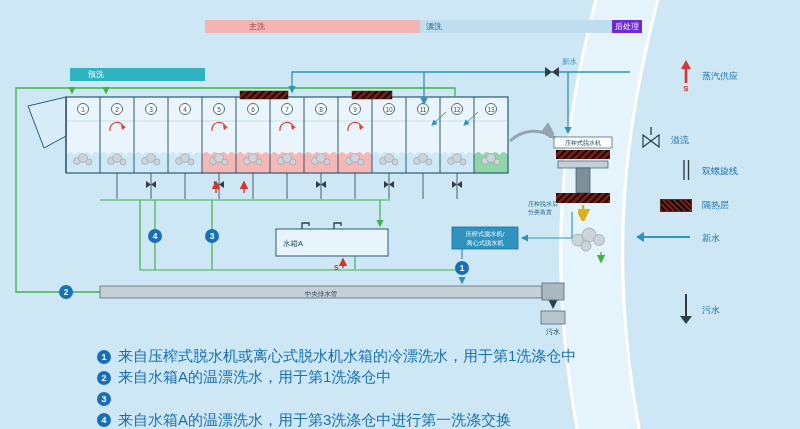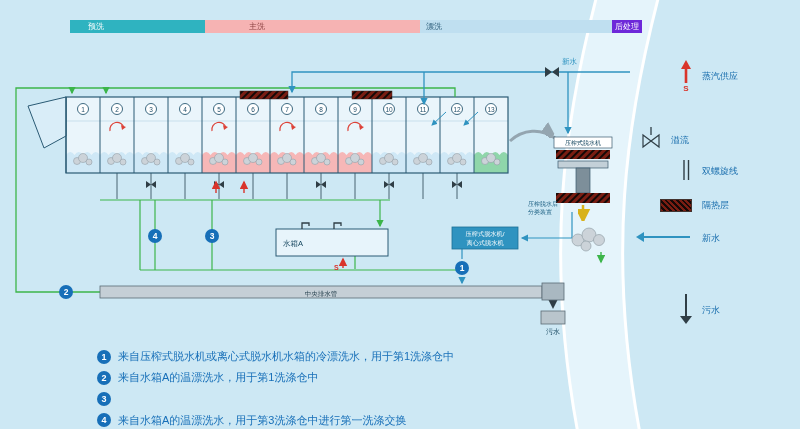--- a/index.html
+++ b/index.html
@@ -10,21 +10,21 @@
   .topbar .seg{height:13px;font-size:8px;box-sizing:border-box;display:flex;align-items:center;white-space:nowrap}
   .seg0{padding-left:18px}.seg1{padding-left:52px}.seg2{padding-left:6px}.seg3{justify-content:center}
   .legend-row{position:absolute;display:flex;align-items:center;color:#1b6fae;font-size:9px;z-index:2;white-space:nowrap}
   .icon-box{width:62px;display:flex;justify-content:flex-end;align-items:center;padding-right:10px;box-sizing:border-box}
   .steam-icon{display:flex;flex-direction:column;align-items:center}
   .s-label{color:#d9342b;font-size:8px;font-weight:bold;line-height:9px}
   .hatch{width:30px;height:11px;background:repeating-linear-gradient(45deg,#7a1d12 0 2px,#150907 2px 4px);border:1px solid #43322e}
   .notes{position:absolute;left:97px;top:346px;z-index:2}
   .note-row{display:flex;align-items:center;height:21.2px}
   .note-num{width:14px;height:14px;border-radius:50%;background:#176fb8;color:#fff;font-size:9px;font-weight:bold;display:flex;align-items:center;justify-content:center;flex:0 0 14px}
-  .note-text{color:#176fb8;font-size:11px;margin-left:7px;white-space:nowrap}
+  .note-text{color:#176fb8;font-size:15px;margin-left:7px;white-space:nowrap}
 </style>
 </head>
 <body>
 
 <div id="stage">
 
   <svg id="diagram" width="800" height="429" viewBox="0 0 800 429">
     <defs>
       <marker id="mg" markerWidth="7" markerHeight="7" refX="5" refY="3" orient="auto">
           <path d="M0,0L6,3L0,6Z" fill="#3cb54a"></path>
@@ -331,21 +331,21 @@
       <circle cx="212" cy="236" r="7" fill="#176fb8"></circle>
       <text x="212" y="239" text-anchor="middle" font-size="8.5" font-weight="bold" fill="#fff">3</text>
       <circle cx="66" cy="292" r="7" fill="#176fb8"></circle>
       <text x="66" y="295" text-anchor="middle" font-size="8.5" font-weight="bold" fill="#fff">2</text>
       <circle cx="462" cy="268" r="7" fill="#176fb8"></circle>
       <text x="462" y="271" text-anchor="middle" font-size="8.5" font-weight="bold" fill="#fff">1</text>
     </g>
   </svg>
 
   <div class="topbar" id="topbar">
-      <span class="seg seg0" style="width: 135px; background: rgb(47, 179, 192); color: rgb(255, 255, 255);">预洗</span>
+      <span class="seg seg0" style="width: 135px; background: rgb(47, 179, 192); color: rgb(255, 255, 255); margin-top: 48px;">预洗</span>
       <span class="seg seg1" style="width: 215px; background: rgb(246, 179, 179); color: rgb(138, 64, 64); padding-left: 44px;">主洗</span>
       <span class="seg seg2" style="width: 192px; background: rgb(191, 223, 240); color: rgb(43, 93, 122); font-family: Liberation Mono, monospace;">漂洗</span>
       <span class="seg seg3" style="width: 30px; background: #6d28d9; color: rgb(255, 255, 255);">后处理</span>
     </div>
 
   <div class="legend-row" style="left:640px;top:56px;height:40px">
     <span class="icon-box">
         <span class="steam-icon">
       <svg width="12" height="25">
             <path d="M6,1 L1,10 L11,10 Z" fill="#d9342b"></path>

